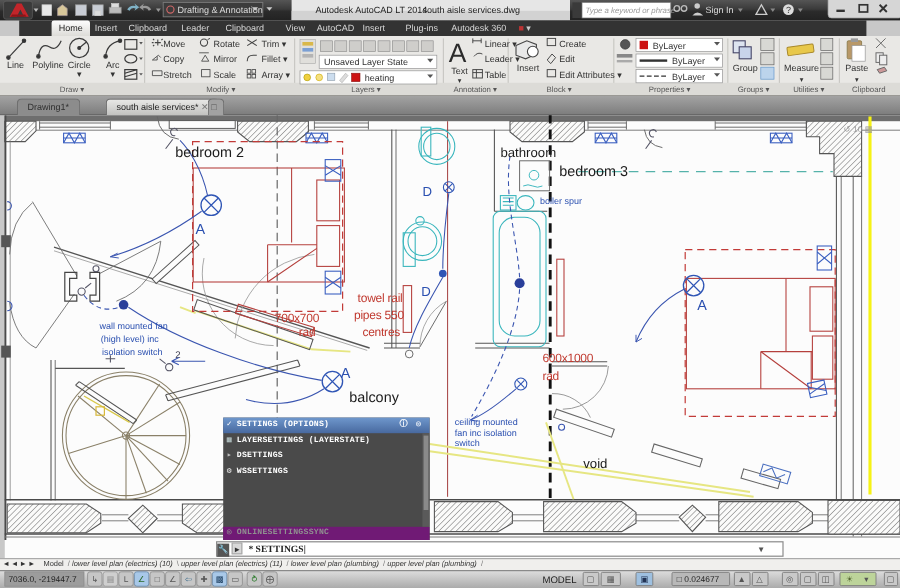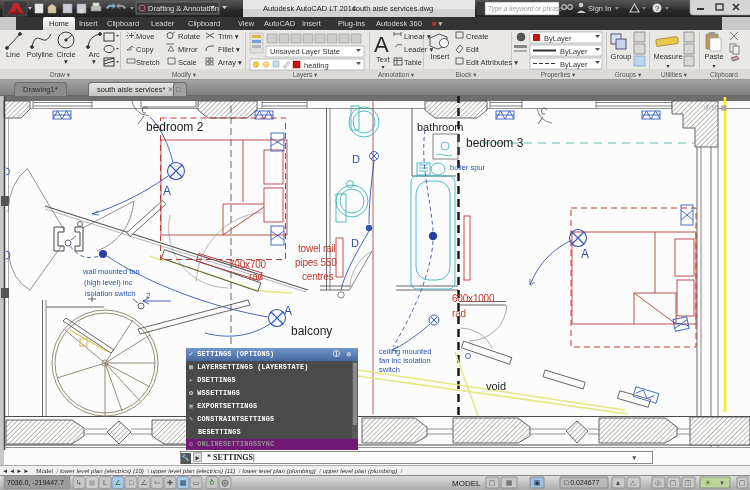--- a/index.html
+++ b/index.html
@@ -611,23 +611,20 @@
 </svg>
 
 <div class="abs" id="popup">
   <div class="prow" style="top:13px"><span style="margin-left:3px;color:#bcc">▩</span><span style="margin-left:4px">LAYERSETTINGS (LAYERSTATE)</span></div>
   <div class="prow" style="top:0;height:13px;background:linear-gradient(#6f97cc,#48699f)">
     <span style="margin-left:3px">✓</span><span style="margin-left:4px">SETTINGS (OPTIONS)</span>
     <span style="position:absolute;right:18px;top:0">ⓘ</span><span style="position:absolute;right:7px;top:0">◎</span>
   </div>
   <div class="prow" style="top:26px"><span style="margin-left:3px;color:#bbb">▸</span><span style="margin-left:4px">DSETTINGS</span></div>
   <div class="prow" style="top:39px"><span style="margin-left:3px;color:#eee">⚙</span><span style="margin-left:4px">WSSETTINGS</span></div>
-  <div class="prow" style="top:52px"><span style="margin-left:3px;color:#9bc">▣</span><span style="margin-left:4px">EXPORTSETTINGS</span></div>
-  <div class="prow" style="top:65px"><span style="margin-left:3px;color:#bbb">✎</span><span style="margin-left:4px">CONSTRAINTSETTINGS</span></div>
-  <div class="prow" style="top:78px"><span style="margin-left:12px">BESETTINGS</span></div>
   <div class="prow" style="top:91px;height:11px;background:#701a75;color:#909090;line-height:11px"><span style="margin-left:3px">◎</span><span style="margin-left:4px">ONLINESETTINGSSYNC</span></div>
   <div style="position:absolute;right:0;top:13px;width:6px;height:78px;background:#5a5a5a">
         <div style="position:absolute;left:1px;top:2px;width:4px;height:62px;background:#8a8a8a"></div>
       </div>
 </div>
 
 <div class="abs" id="cmdbar">
   <span style="display:inline-block;width:10px;height:11px;background:#555;color:#ddd;font-size:7px;text-align:center">🔧</span>
   <span style="display:inline-block;width:9px;height:10px;background:#d8d8d8;border:0.5px solid #aaa;color:#333;font-size:7px;text-align:center">▸</span>
   <span style="margin-left:3px">* SETTINGS</span><span style="color:#111">|</span>

